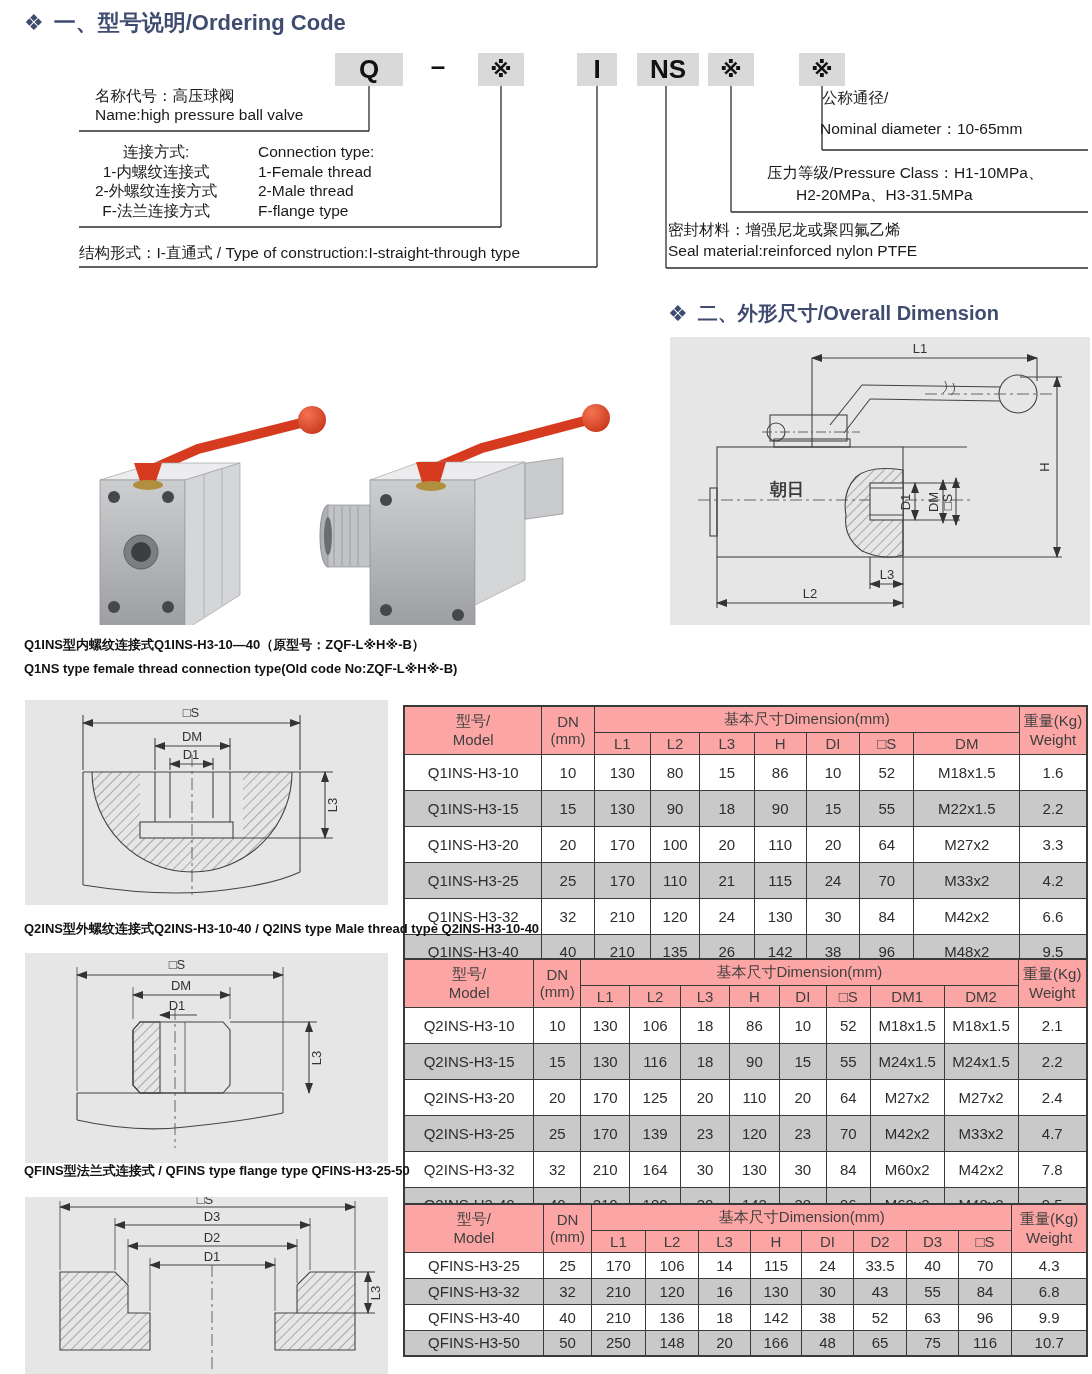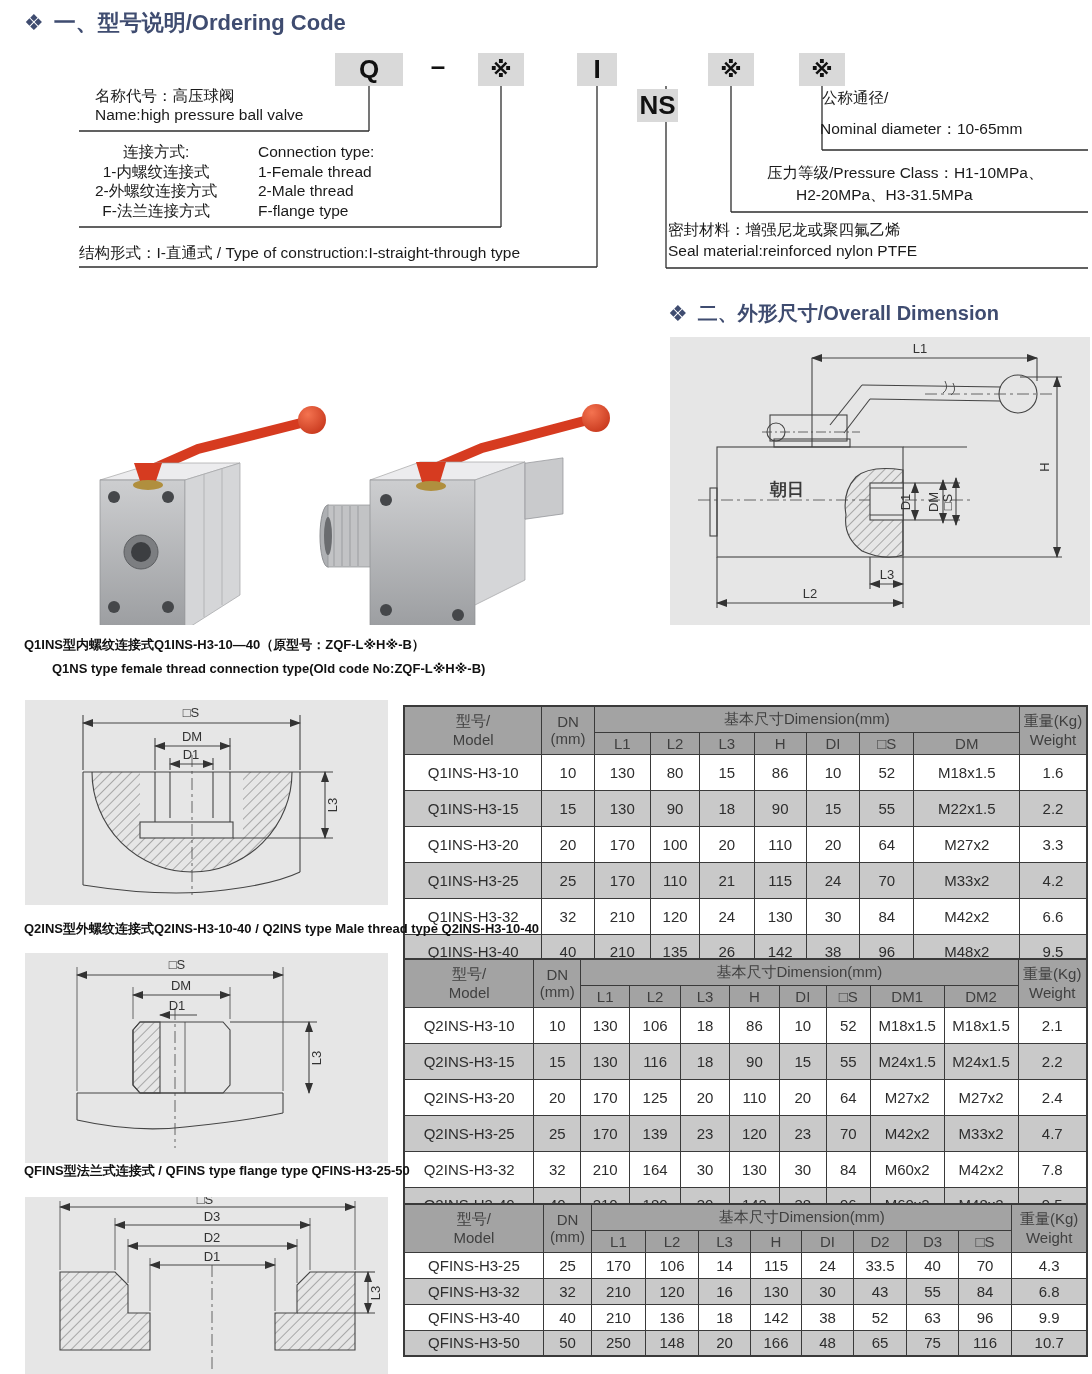--- a/index.html
+++ b/index.html
@@ -16,21 +16,21 @@
   .dash{position:absolute;top:51px;font-size:26px;font-weight:bold;color:#111;text-align:center;}
   .lbl{font-size:15.5px;color:#1a1a1a;}
   .lines4 div{line-height:19.5px;font-size:15.5px;}
   .tbl-title{font-weight:bold;font-size:13px;color:#111;}
   .panel{position:absolute;background:#e6e6e6;}
   .dim-wrap{position:absolute;}
   table.dim{border-collapse:collapse;table-layout:fixed;width:100%;height:100%;
             font-size:15px;color:#2d2d2d;border:2px solid #3a3a3a;}
   table.dim th,table.dim td{border:1px solid #3a3a3a;text-align:center;vertical-align:middle;
             padding:0;font-weight:normal;overflow:hidden;}
-  table.dim thead th{background:#a3a3a3;color:#3f3f3f;}
+  table.dim thead th{background:#fca5a5;color:#3f3f3f;}
   table.dim thead tr.h1{height:26px;}
   table.dim thead tr.h2{height:22px;}
   table.dim tbody tr{height:36px;}
   .t3 table.dim tbody tr{height:26px;}
   table.dim tbody tr:nth-child(even) td{background:#c9c9c9;}
   svg text{font-family:"Liberation Sans","DejaVu Sans",sans-serif;}
   .dimtxt{font-size:13px;fill:#333;}
 </style>
 </head>
 <body>
@@ -48,21 +48,21 @@
              M597,86 V267 M79,267 H597
              M666,86 V268 M666,268 H1088
              M731,86 V212 M731,212 H1088
              M822,86 V150 M822,150 H1088" stroke="#2e2e2e" stroke-width="1.3" fill="none"></path>
   </svg>
 
   <div class="codebox" style="left:335px;width:68px;">Q</div>
   <div class="dash" style="left:420px;width:36px;">–</div>
   <div class="codebox star" style="left:478px;width:46px;">※</div>
   <div class="codebox" style="left:577px;width:40px;">I</div>
-  <div class="codebox" style="left:637px;width:41px;margin-top:36px;">NS</div>
+  <div class="codebox" style="left:637px;width:62px;">NS</div>
   <div class="codebox star" style="left:708px;width:46px;">※</div>
   <div class="codebox star" style="left:799px;width:46px;">※</div>
 
   <div class="abs lbl" style="left:95px;top:86px;">名称代号：高压球阀</div>
   <div class="abs lbl" style="left:95px;top:106px;text-align:right;">Name:high pressure ball valve</div>
 
   <div class="abs lines4" style="left:95px;top:142px;text-align:center;">
     <div>连接方式:</div>
     <div>1-内螺纹连接式</div>
     <div>2-外螺纹连接方式</div>
@@ -206,21 +206,21 @@
       <text class="dimtxt" x="217" y="242" text-anchor="middle">L3</text>
       <text class="dimtxt" x="140" y="261" text-anchor="middle">L2</text>
       <text class="dimtxt" x="240" y="165" text-anchor="middle" transform="rotate(-90 240 165)">D1</text>
       <text class="dimtxt" x="268" y="165" text-anchor="middle" transform="rotate(-90 268 165)">DM</text>
       <text class="dimtxt" x="282" y="165" text-anchor="middle" transform="rotate(-90 282 165)">□S</text>
       <text x="100" y="158" font-size="17" font-weight="bold" fill="#3a3a3a">朝日</text>
     </svg>
   </div>
 
   <div class="abs tbl-title" style="left:24px;top:636px;">Q1INS型内螺纹连接式Q1INS-H3-10—40（原型号：ZQF-L※H※-B）</div>
-  <div class="abs tbl-title" style="left:24px;top:661px;margin-left:28px;">Q1NS type female thread connection type(Old code No:ZQF-L※H※-B)</div>
+  <div class="abs tbl-title" style="left:24px;top:661px;">Q1NS type female thread connection type(Old code No:ZQF-L※H※-B)</div>
 
   <div class="panel" style="left:25px;top:700px;width:363px;height:205px;">
     <svg width="363" height="205">
       <defs>
         <pattern id="h1" width="7" height="7" patternTransform="rotate(45)" patternUnits="userSpaceOnUse">
           <line x1="0" y1="0" x2="0" y2="7" stroke="#6a6a6a" stroke-width="1"></line>
           </pattern>
         <marker id="m1e" markerWidth="11" markerHeight="8" refX="10" refY="4" orient="auto" markerUnits="userSpaceOnUse">
           <path d="M0,0 L11,4 L0,8 Z" fill="#333"></path>
           </marker>

